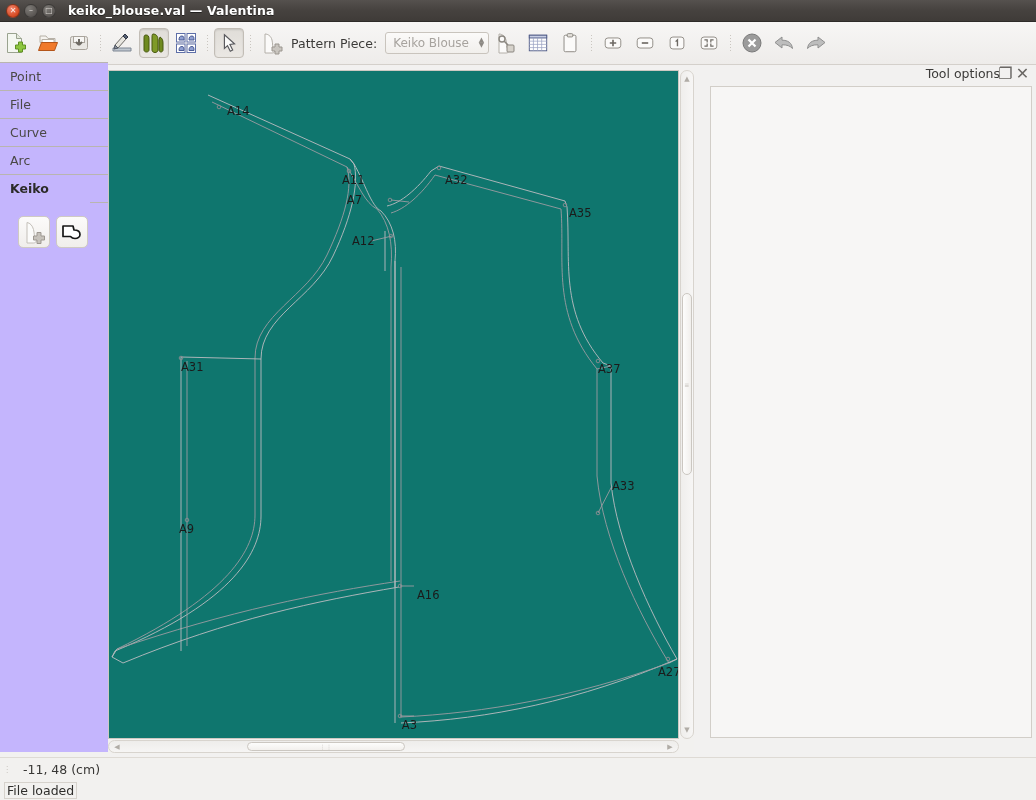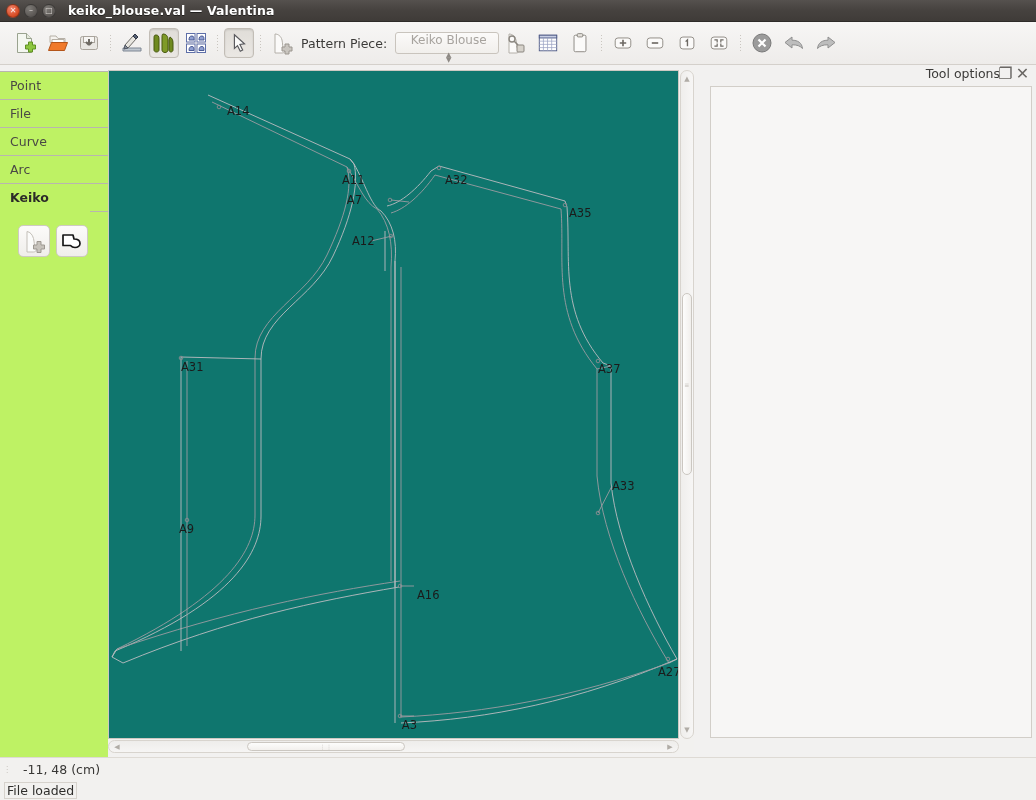--- a/index.html
+++ b/index.html
@@ -33,21 +33,21 @@
   .wtitle {
     margin-left: 12px; color: #ffffff; font-size: 12.5px; font-weight: bold;
     letter-spacing: .1px; text-shadow: 0 1px 0 rgba(0,0,0,.5);
   }
 
   
   .toolbar {
     position: absolute; left: 0; top: 22px; width: 1036px; height: 43px;
     background: linear-gradient(to bottom, #f7f6f5 0%, #eeecea 100%);
     border-bottom: 1px solid #d4d0cb;
-    display: flex; align-items: center; padding-left: 10px; gap: 2px;
+    display: flex; align-items: center; padding-left: 0; gap: 2px;
   }
   .tbtn {
     width: 30px; height: 30px; border-radius: 4px;
     display: flex; align-items: center; justify-content: center;
     border: 1px solid transparent; position: relative;
   }
   .tbtn.checked {
     background: linear-gradient(to bottom,#e0ddd8,#eae7e3);
     border: 1px solid #c2bdb6;
     box-shadow: inset 0 1px 2px rgba(0,0,0,.12);
@@ -57,28 +57,28 @@
     color: #c9c5bf; font-size: 9px; letter-spacing: -1px;
   }
   .tsep::before { content: ""; display:block; width:1px;height:16px;
      background: repeating-linear-gradient(to bottom,#cac6c0 0 1px,transparent 1px 3px); }
   .tlabel { font-size: 12.5px; color: #3c3b39; margin: 0 6px 0 2px; white-space: nowrap; }
 
   .combo {
     height: 22px; min-width: 104px; border: 1px solid #c9c4bd; border-radius: 3px;
     background: linear-gradient(to bottom,#fbfaf9,#f1efec);
     display: flex; align-items: center; padding: 0 4px 0 7px;
-    font-size: 12px; color: #a7a39e; justify-content: space-between; gap: 6px; flex-direction: column;
+    font-size: 12px; color: #a7a39e; justify-content: space-between; gap: 6px;
   }
   .spinarrows { display: flex; flex-direction: column; line-height: 5px; color: #8d8984; font-size: 7px; }
 
   
   .leftpanel {
-    position: absolute; left: 0; top: 71px; width: 108px; height: 690px;
-    background: #bef264;
+    position: absolute; left: 0; top: 62px; width: 108px; height: 690px;
+    background: #c4b5fd;
   }
   .tabrow {
     position: relative; height: 28px; padding-left: 10px;
     display: flex; align-items: center;
     border-top: 1px solid #b9b5af;
   }
   .tabrow .tabtext { font-size: 12.5px; color: #4a4845; }
   .tabrow.active .tabtext { font-weight: bold; color: #2c2b29; }
   .tabrow .corner {
     position: absolute; right: 0px; top: 0; width: 44px; height: 28px; overflow: hidden;

